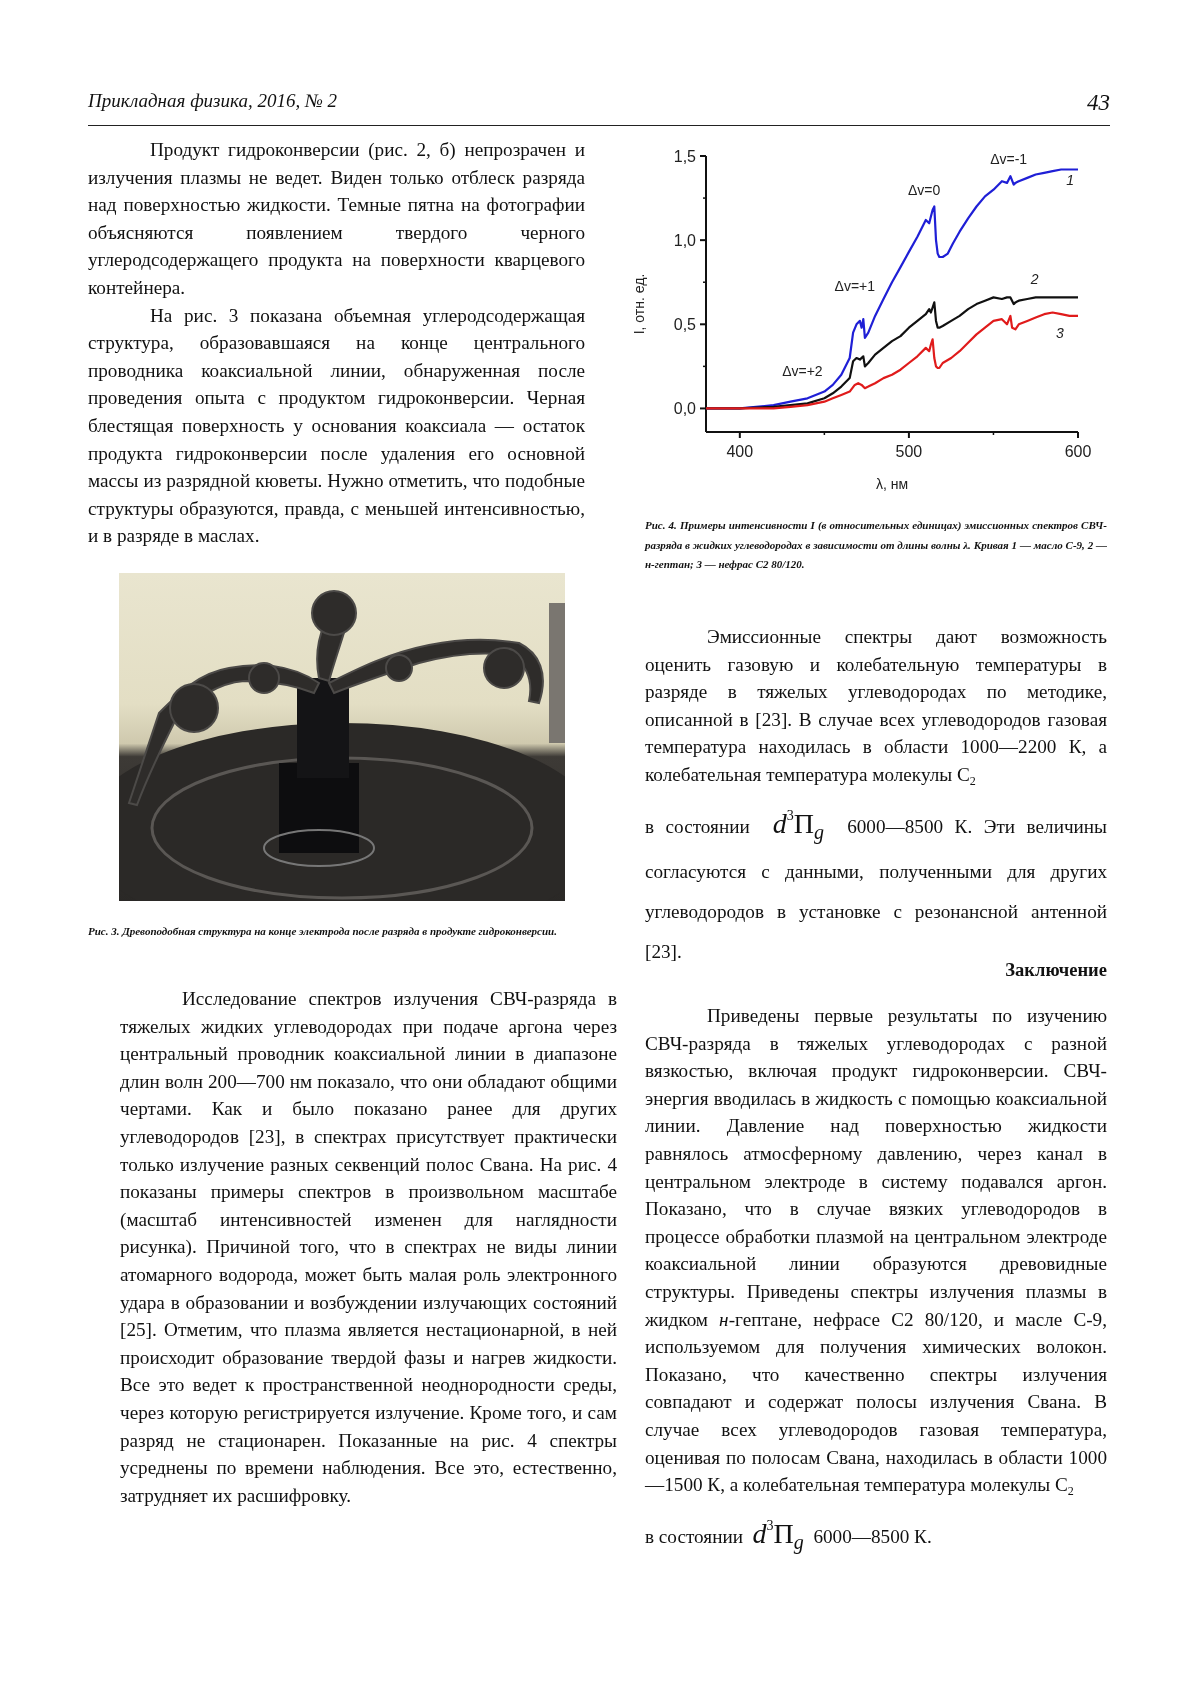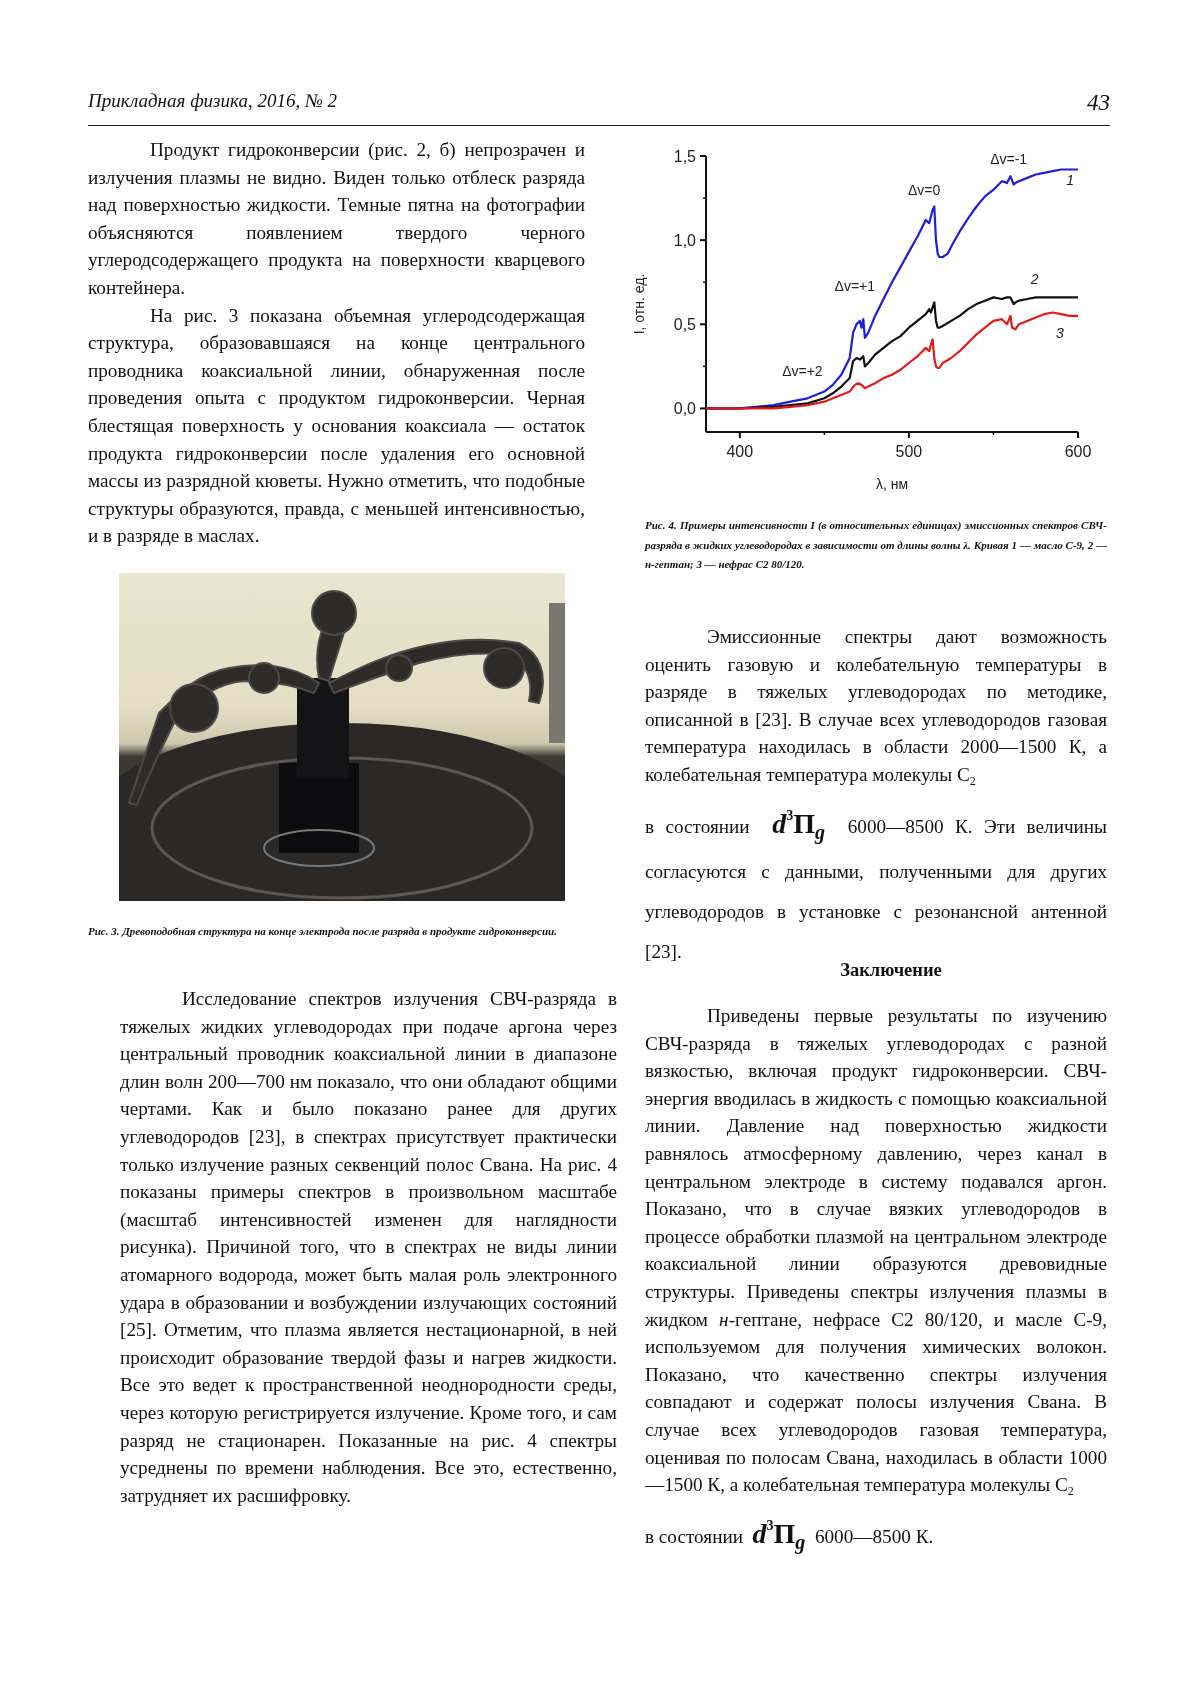--- a/index.html
+++ b/index.html
@@ -14,26 +14,26 @@
   .col p { margin:0; text-indent:62px; }
   .col-left-top { left:88px; top:136px; width:497px; }
   .col-left-bottom { left:88px; top:985px; width:497px;margin-left:32px; }
   .col-right-mid { left:645px; top:623px; width:462px; }
   .col-right-bottom { left:645px; top:1002px; width:462px; }
 
   .caption { position:absolute; font-weight:bold; font-style:italic; font-size:11px; line-height:19.5px; text-align:justify; }
   .caption-fig3 { left:88px; top:922px; width:497px; }
   .caption-fig4 { left:645px; top:516px; width:462px; }
 
-  .section-title { position:absolute; left:660px; top:960px; width:462px; text-align:center; font-weight:bold; font-size:18.5px; }
+  .section-title { position:absolute; left:645px; top:960px; width:462px; text-align:right; font-weight:bold; font-size:18.5px; }
 
   .photo { position:absolute; left:119px; top:573px; width:446px; height:328px; overflow:hidden;
            background:linear-gradient(180deg,#e9e5cf 0%,#e3dec4 40%,#cfc9ae 52%,#3d3a36 56%,#2a2826 100%); }
 
-  .formula { font-family:"Liberation Serif", serif; white-space:nowrap;font-weight:bold; }
+  .formula { font-family:"Liberation Serif", serif; white-space:nowrap; }
   .formula .d { font-style:italic; font-size:28px; }
   .formula .pi { font-size:28px; }
   .formula sup { font-size:14px; vertical-align:13px; }
   .formula sub { font-size:20px; font-style:italic; vertical-align:-6px; }
   .sub2 { font-size:12px; vertical-align:-4px; }
   .mathline { line-height:40px; }
 
   .chart { position:absolute; left:600px; top:140px; width:510px; height:360px; }
   .chart svg { width:510px; height:360px; overflow:visible; }
   .chart text { font-family:"Liberation Sans", "DejaVu Sans", sans-serif; }
@@ -41,21 +41,21 @@
 </head>
 <body>
 
 <div class="header">
   <span class="journal">Прикладная физика, 2016, № 2</span>
   <span class="pageno">43</span>
 </div>
 <div class="header-rule"></div>
 
 <div class="col col-left-top">
-  <p>Продукт гидроконверсии (рис. 2, б) непрозрачен и излучения плазмы не видно. Виден только отблеск разряда над поверхностью жидкости. Темные пятна на фотографии объясняются появлением твердого черного углеродсодержащего продукта на поверхности кварцевого контейнера.</p>
+  <p>Продукт гидроконверсии (рис. 2, б) непрозрачен и излучения плазмы не ведет. Виден только отблеск разряда над поверхностью жидкости. Темные пятна на фотографии объясняются появлением твердого черного углеродсодержащего продукта на поверхности кварцевого контейнера.</p>
   <p>На рис. 3 показана объемная углеродсодержащая структура, образовавшаяся на конце центрального проводника коаксиальной линии, обнаруженная после проведения опыта с продуктом гидроконверсии. Черная блестящая поверхность у основания коаксиала — остаток продукта гидроконверсии после удаления его основной массы из разрядной кюветы. Нужно отметить, что подобные структуры образуются, правда, с меньшей интенсивностью, и в разряде в маслах.</p>
 </div>
 
 <div class="photo">
   <svg width="446" height="328" viewBox="0 0 446 328">
     <ellipse cx="223" cy="260" rx="260" ry="110" fill="#2b2927"></ellipse>
     <ellipse cx="223" cy="255" rx="190" ry="70" fill="none" stroke="#5a5754" stroke-width="3"></ellipse>
     <rect x="160" y="190" width="80" height="90" fill="#0d0d0f"></rect>
     <rect x="178" y="105" width="52" height="100" fill="#141416"></rect>
     <ellipse cx="200" cy="275" rx="55" ry="18" fill="none" stroke="#777" stroke-width="2"></ellipse>
@@ -119,21 +119,21 @@
         <text x="254.8" y="150.63414634146343" text-anchor="middle" font-size="14" fill="#222">Δv=+1</text>
         <text x="324.1272727272727" y="54.70731707317074" text-anchor="middle" font-size="14" fill="#222">Δv=0</text>
         <text x="408.6727272727273" y="24.414634146341484" text-anchor="middle" font-size="14" fill="#222">Δv=-1</text>
       </g>
   </svg>
 </div>
 
 <div class="caption caption-fig4">Рис. 4. Примеры интенсивности I (в относительных единицах) эмиссионных спектров СВЧ-разряда в жидких углеводородах в зависимости от длины волны λ. Кривая 1 — масло С-9, 2 — н-гептан; 3 — нефрас С2 80/120.</div>
 
 <div class="col col-right-mid">
-  <p><span>Эмиссионные спектры дают возможность оценить газовую и колебательную температуры в разряде в тяжелых углеводородах по методике, описанной в [23]. В случае всех углеводородов газовая температура находилась в области 2000—1500 К, а колебательная температура молекулы C</span><span class="sub2">2</span></p>
+  <p><span>Эмиссионные спектры дают возможность оценить газовую и колебательную температуры в разряде в тяжелых углеводородах по методике, описанной в [23]. В случае всех углеводородов газовая температура находилась в области 1000—2200 К, а колебательная температура молекулы C</span><span class="sub2">2</span></p>
   <p class="mathline" style="text-indent:0"><span>в состоянии</span>&nbsp;&nbsp;<span class="formula"><span class="d">d</span><sup>3</sup><span class="pi">Π</span><sub>g</sub></span>&nbsp;&nbsp;<span>6000—8500 К. Эти величины согласуются с данными, полученными для других углеводородов в установке с резонансной антенной [23].</span></p>
 </div>
 
 <div class="section-title">Заключение</div>
 
 <div class="col col-right-bottom">
   <p><span>Приведены первые результаты по изучению СВЧ-разряда в тяжелых углеводородах с разной вязкостью, включая продукт гидроконверсии. СВЧ-энергия вводилась в жидкость с помощью коаксиальной линии. Давление над поверхностью жидкости равнялось атмосферному давлению, через канал в центральном электроде в систему подавался аргон. Показано, что в случае вязких углеводородов в процессе обработки плазмой на центральном электроде коаксиальной линии образуются древовидные структуры. Приведены спектры излучения плазмы в жидком </span><i>н</i><span>-гептане, нефрасе С2 80/120, и масле С-9, используемом для получения химических волокон. Показано, что качественно спектры излучения совпадают и содержат полосы излучения Свана. В случае всех углеводородов газовая температура, оценивая по полосам Свана, находилась в области 1000—1500 К, а колебательная температура молекулы C</span><span class="sub2">2</span></p>
   <p class="mathline" style="text-indent:0"><span>в состоянии</span>&nbsp;&nbsp;<span class="formula"><span class="d">d</span><sup>3</sup><span class="pi">Π</span><sub>g</sub></span>&nbsp;&nbsp;<span>6000—8500 К.</span></p>
 </div>
 

